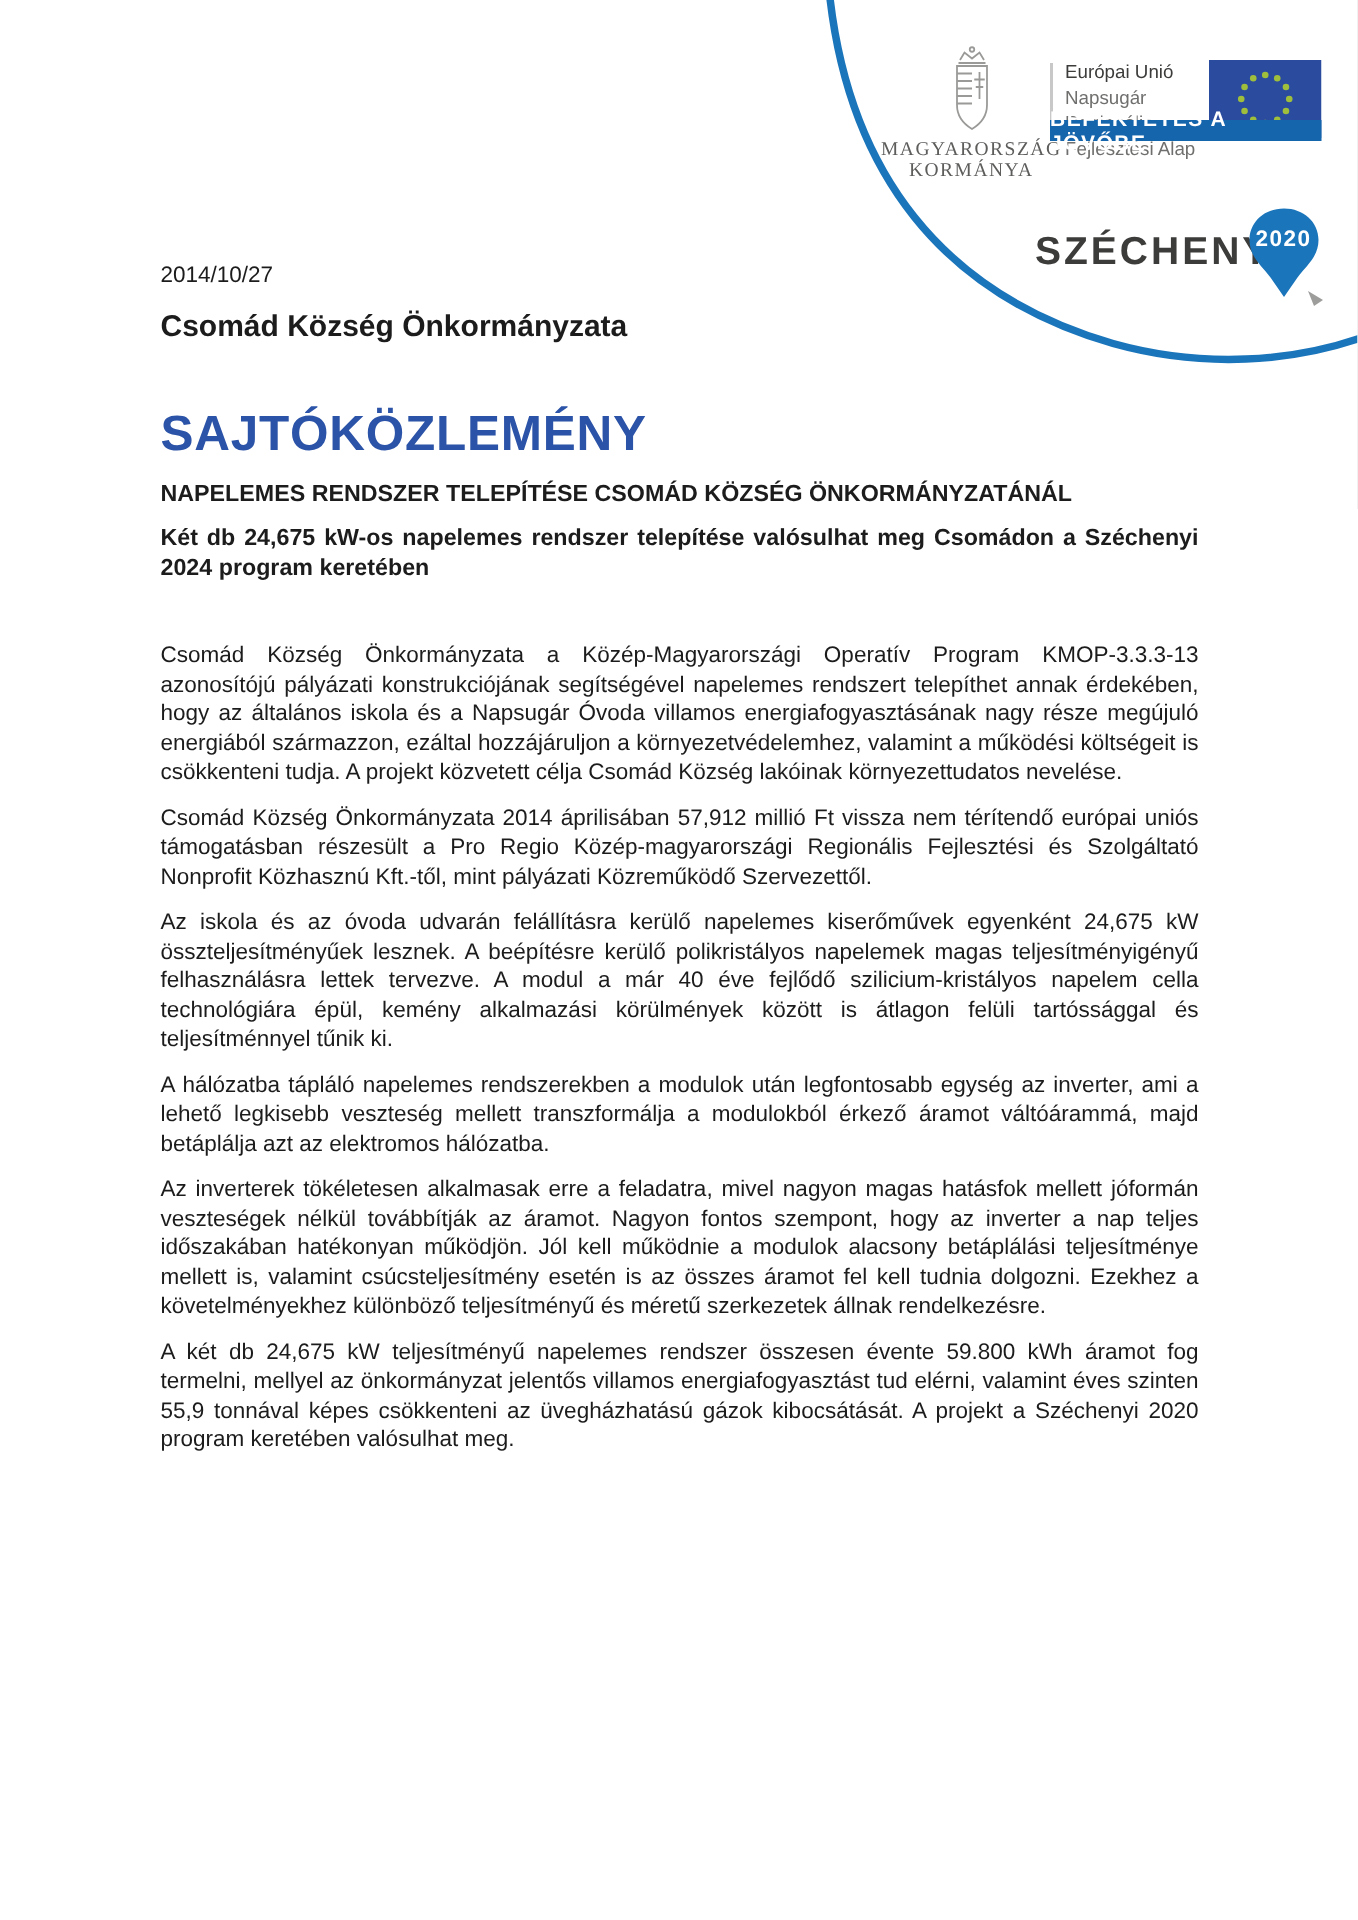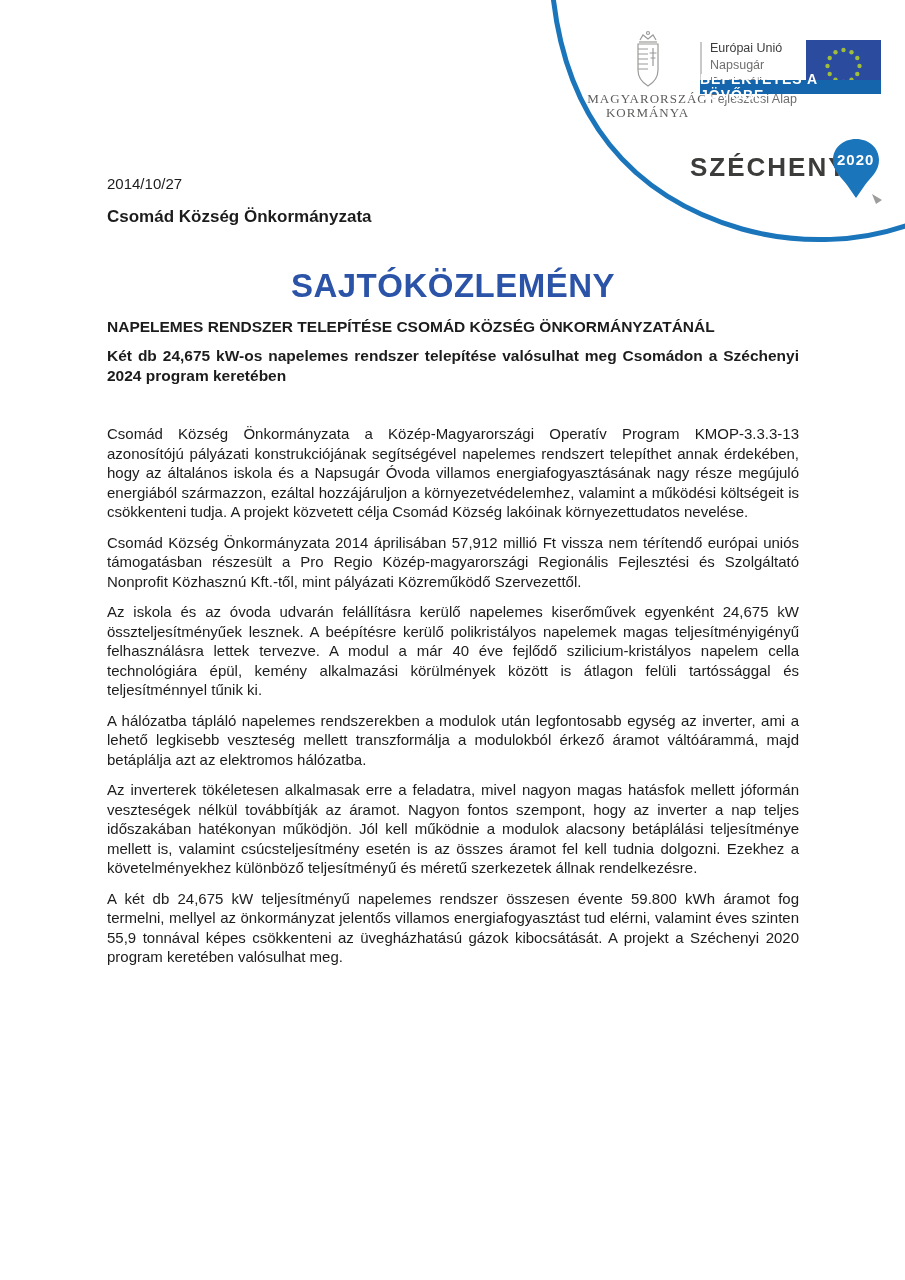--- a/index.html
+++ b/index.html
@@ -56,24 +56,24 @@
   .szechenyi-year {
     position: absolute; left: 147px; top: 13px; width: 46px;
     text-align: left; color: #ffffff; font-size: 15px; font-weight: bold; letter-spacing: 1px;
   }
 
   
   .doc {
     position: absolute; top: 174px; left: 107px; width: 692px;
   }
   .doc-date { font-size: 15px; line-height: 19px; }
-  .doc-org  { font-size: 17px; font-weight: bold; margin-top: 14px; }
+  .doc-org  { font-size: 20px; font-weight: bold; margin-top: 14px; }
   .doc-title {
     margin-top: 40px;
-    font-size: 33px; font-weight: bold; letter-spacing: 0.5px; text-align: center;
+    font-size: 33px; font-weight: bold; letter-spacing: 0.5px;
   }
   .doc-headline {
     margin-top: 13px;
     font-size: 15.5px; font-weight: bold;
   }
   .doc-subhead {
     margin-top: 10px;
     font-size: 15.5px; font-weight: bold; line-height: 20px;
     text-align: justify;
   }

